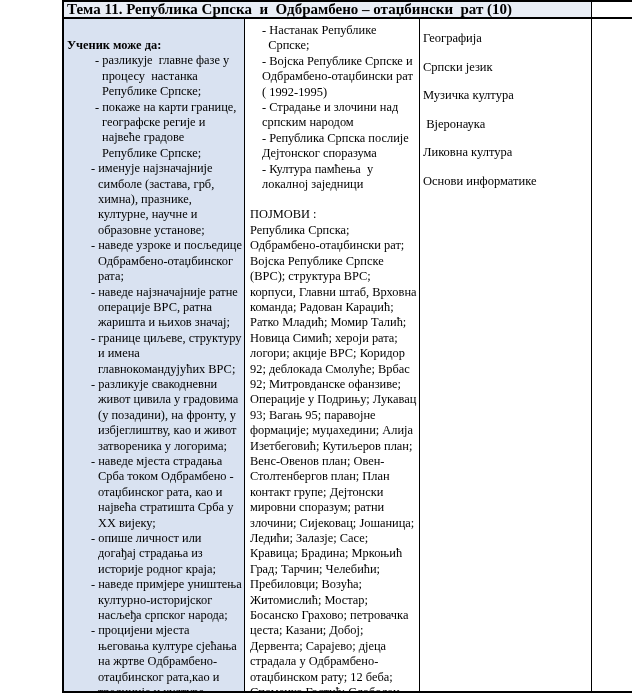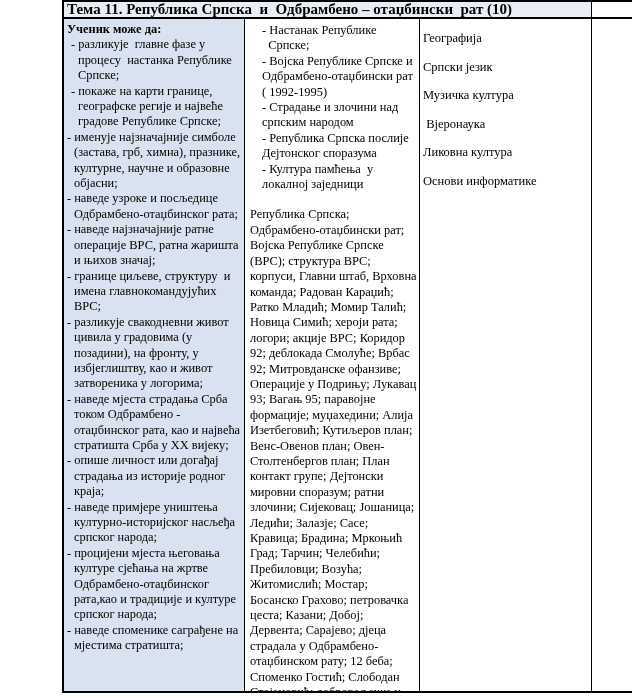--- a/index.html
+++ b/index.html
@@ -18,26 +18,26 @@
   .vl-c2{left:419px;top:19px;width:1px;height:672px;}
   .vl-c3{left:591px;top:0;width:1px;height:691px;}
   
   .header-row{
     position:absolute;left:64px;top:2px;width:527px;height:15px;
     background:#e9eef6;font-weight:bold;font-size:15px;line-height:15px;
     padding:0 0 0 3px;box-sizing:border-box;white-space:pre-wrap;overflow:hidden;
   }
   
   .cell{position:absolute;top:19px;height:672px;box-sizing:border-box;overflow:hidden;}
-  .col1{left:64px;width:180px;background:#d9e2f1;padding:3px 2px 0 3px;}
+  .col1{left:64px;width:180px;background:#d9e2f1;padding:19px 2px 0 3px;}
   .col2{left:245px;width:174px;background:#ffffff;padding:4px 2px 0 5px;}
   .col3{left:420px;width:171px;background:#ffffff;padding:12px 2px 5px 3px;}
   .col1 p,.col2 p{margin:0;font-size:12.4px;line-height:15.4px;white-space:pre-wrap;}
   .col1 .heading{font-weight:bold;}
-  .col1 .oitem{padding-left:7px;text-indent:-7px;}
+  .col1 .oitem{padding-left:7px;text-indent:-7px;margin-left:24px;}
   .col1 .oitem.lead{padding-left:11px;text-indent:-7px;}
   .col2 .topic{padding-left:4px;text-indent:0;margin-left:8px;}
   .col2 .gap{height:15px;}
   .col2 .terms{margin-top:0;}
   .col3 p{margin:0 0 13px 0;font-size:12.5px;line-height:15.5px;white-space:pre-wrap;}
 </style>
 </head>
 <body>
 
 <div class="page">
@@ -49,41 +49,42 @@
   <div class="vline vl-c1"></div>
   <div class="vline vl-c2"></div>
   <div class="vline vl-c3"></div>
 
   <div class="header-row">Тема 11. Република Српска  и  Одбрамбено – отаџбински  рат (10)</div>
 
   <div class="cell col1">
     <p class="heading">Ученик може да:</p>
     <p class="oitem lead">- разликује  главне фазе у процесу  настанка Републике Српске;</p>
     <p class="oitem lead">- покаже на карти границе, географске регије и највеће градове Републике Српске;</p>
-    <p class="oitem">- именује најзначајније симболе (застава, грб, химна), празнике, културне, научне и образовне објасни;</p>
+    <p class="oitem">- именује најзначајније симболе (застава, грб, химна), празнике, културне, научне и образовне установе;</p>
     <p class="oitem">- наведе узроке и посљедице Одбрамбено-отаџбинског рата;</p>
     <p class="oitem">- наведе најзначајније ратне операције ВРС, ратна жаришта и њихов значај;</p>
     <p class="oitem">- границе циљеве, структуру  и имена главнокомандујућих ВРС;</p>
     <p class="oitem">- разликује свакодневни живот цивила у градовима (у позадини), на фронту, у избјеглиштву, као и живот затвореника у логорима;</p>
     <p class="oitem">- наведе мјеста страдања Срба током Одбрамбено - отаџбинског рата, као и највећа стратишта Срба у XX вијеку;</p>
     <p class="oitem">- опише личност или догађај страдања из историје родног краја;</p>
     <p class="oitem">- наведе примјере уништења културно-историјског насљеђа српског народа;</p>
     <p class="oitem">- процијени мјеста његовања културе сјећања на жртве Одбрамбено-отаџбинског рата,као и традиције и културе српског народа;</p>
     <p class="oitem">- наведе споменике саграђене на мјестима стратишта;</p>
 
   </div>
 
   <div class="cell col2">
     <p class="topic">- Настанак Републике
   Српске;</p>
     <p class="topic">- Војска Републике Српске и Одбрамбено-отаџбински рат ( 1992-1995)</p>
     <p class="topic">- Страдање и злочини над српским народом</p>
     <p class="topic">- Република Српска послије Дејтонског споразума</p>
     <p class="topic">- Култура памћења  у локалној заједници</p>
     <div class="gap"></div>
+    <p class="terms-heading">ПОЈМОВИ :</p>
     <p class="terms">Република Српска; Одбрамбено-отаџбински рат; Војска Републике Српске (ВРС); структура ВРС; корпуси, Главни штаб, Врховна команда; Радован Караџић; Ратко Младић; Момир Талић; Новица Симић; хероји рата; логори; акције ВРС; Коридор 92; деблокада Смолуће; Врбас 92; Митровданске офанзиве; Операције у Подрињу; Лукавац 93; Вагањ 95; паравојне формације; муџахедини; Алија Изетбеговић; Кутиљеров план; Венс-Овенов план; Овен-Столтенбергов план; План контакт групе; Дејтонски мировни споразум; ратни злочини; Сијековац; Јошаница; Ледићи; Залазје; Сасе; Кравица; Брадина; Мркоњић Град; Тарчин; Челебићи; Пребиловци; Возућа; Житомислић; Мостар; Босанско Грахово; петровачка цеста; Казани; Добој; Дервента; Сарајево; дјеца страдала у Одбрамбено-отаџбинском рату; 12 беба; Споменко Гостић; Слободан Стојановић; добровољачка и тузланска колона; култура памћења; непроцесуирани ратни злочини; културне и јавне</p>
   </div>
 
   <div class="cell col3">
     <p>Географија</p>
     <p>Српски језик</p>
     <p>Музичка култура</p>
     <p> Вјеронаука</p>
     <p>Ликовна култура</p>
     <p>Основи информатике</p>

